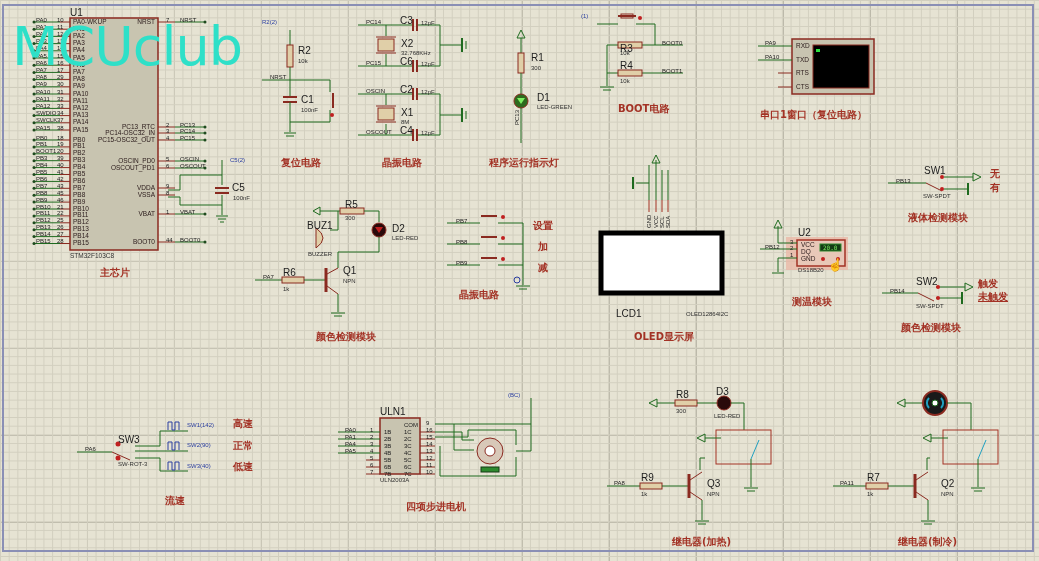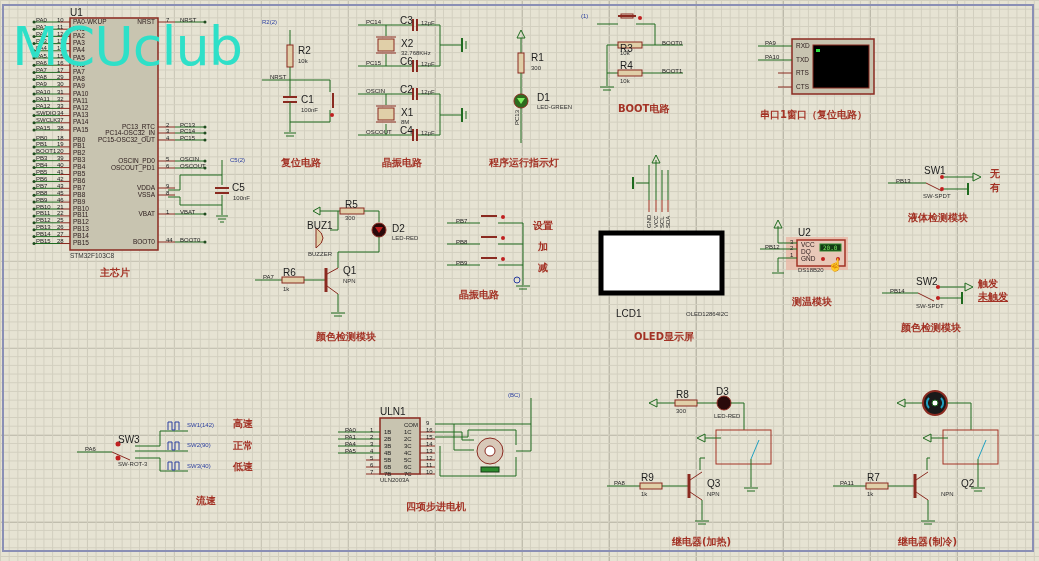--- a/index.html
+++ b/index.html
@@ -747,21 +747,21 @@
 <div>
   <span class="t ref" style="left:118px;top:435px;">SW3</span>
   <span class="t net" style="left:85px;top:446px;">PA6</span>
   <span class="t val" style="left:118px;top:461px;">SW-ROT-3</span>
   <span class="t blue" style="left:187px;top:422px;">SW1(142)</span>
   <span class="t blue" style="left:187px;top:442px;">SW2(90)</span>
   <span class="t blue" style="left:187px;top:463px;">SW3(40)</span>
   <span class="t title" style="left:233px;top:419px;">高速</span>
   <span class="t title" style="left:233px;top:441px;">正常</span>
   <span class="t title" style="left:233px;top:462px;">低速</span>
-  <span class="t title" style="left:148px;top:496px;padding-left:48px;">流速</span>
+  <span class="t title" style="left:165px;top:496px;">流速</span>
 </div>
 
 <div>
   <span class="t ref" style="left:380px;top:407px;">ULN1</span>
   <span class="t val" style="left:380px;top:477px;">ULN2003A</span>
   <span class="t blue" style="left:508px;top:392px;">(BC)</span>
   <div id="uln-labels">
       <span class="t net" style="left: 345px; top: 427px;">PA0</span>
       <span class="t net" style="left: 345px; top: 434px;">PA1</span>
       <span class="t net" style="left: 345px; top: 441px;">PA4</span>
@@ -810,18 +810,18 @@
   <span class="t val" style="left:641px;top:491px;">1k</span>
   <span class="t ref" style="left:707px;top:479px;">Q3</span>
   <span class="t val" style="left:707px;top:491px;">NPN</span>
   <span class="t title" style="left:672px;top:537px;">继电器(加热)</span>
 </div>
 
 <div>
   <span class="t net" style="left:840px;top:480px;">PA11</span>
   <span class="t ref" style="left:867px;top:473px;">R7</span>
   <span class="t val" style="left:867px;top:491px;">1k</span>
-  <span class="t ref" style="left:941px;top:479px;margin-left:20px;">Q2</span>
+  <span class="t ref" style="left:941px;top:479px;">Q2</span>
   <span class="t val" style="left:941px;top:491px;">NPN</span>
   <span class="t title" style="left:898px;top:537px;">继电器(制冷)</span>
 </div>
 
 <div class="watermark">MCUclub</div>
 
 </body></html>

